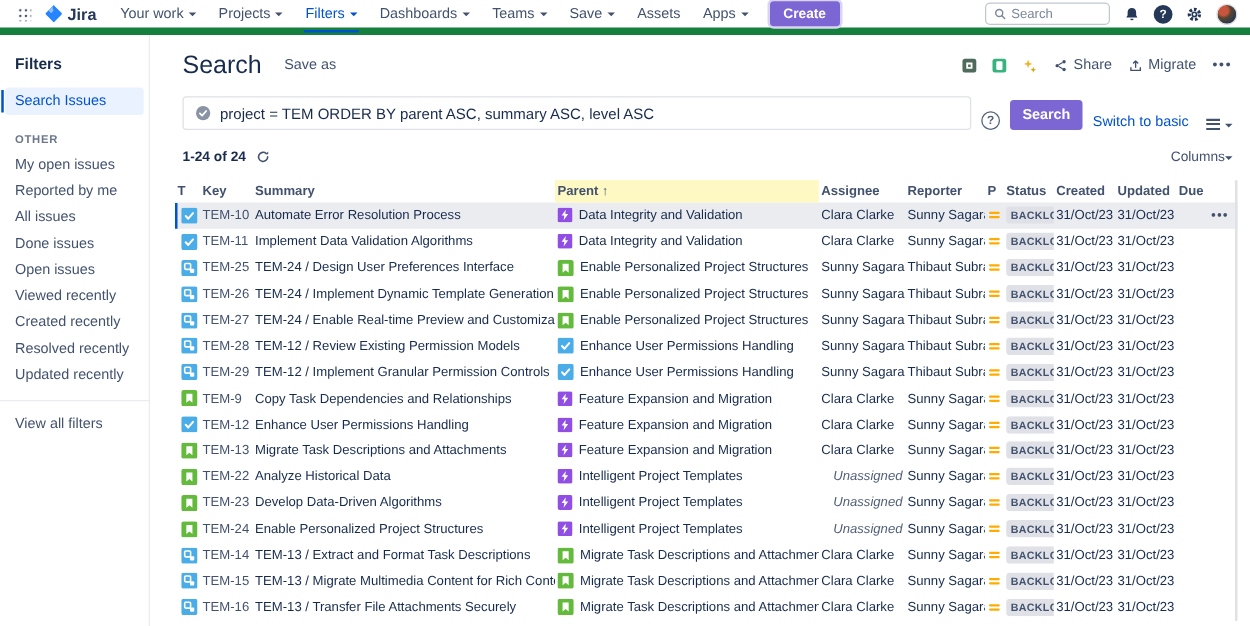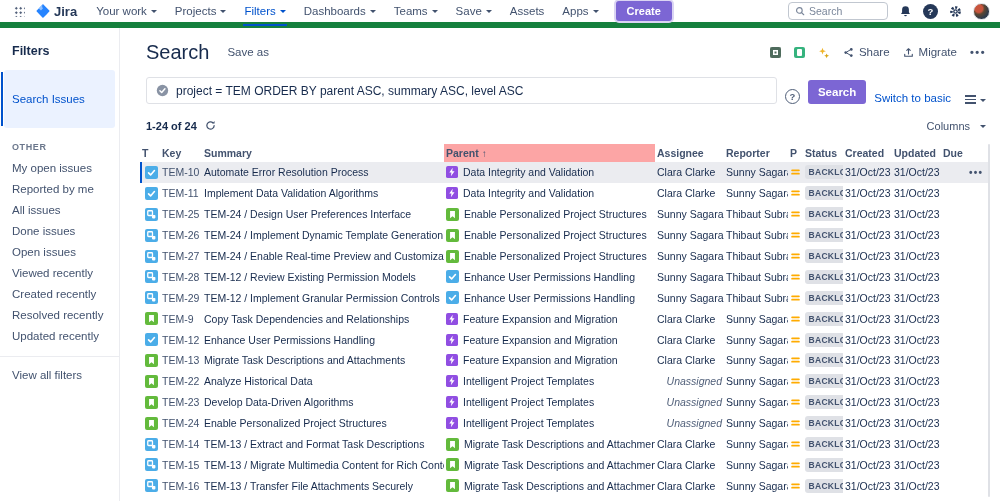--- a/index.html
+++ b/index.html
@@ -35,21 +35,21 @@
   .help-badge { width:15px; height:15px; border-radius:50%; background:#253858; color:#fff;
     font-size:9.5px; font-weight:700; display:grid; place-items:center; }
   .avatar { width:17px; height:17px; border-radius:50%;
     background:radial-gradient(circle at 32% 30%, #C8553D 0 26%, #5A4632 40%, #2E3A4B 70%); border:1px solid #DFE1E6; }
 
   
   .sidebar { position:absolute; top:28px; left:0; bottom:0; width:120px; background:#fff;
     border-right:1px solid #EBECF0; }
   .sidebar-title { font-size:12.5px; font-weight:700; color:#172B4D; padding:16px 12px 12px; }
   .sidebar-selected { position:relative; margin:0 4px; background:#EBF2FF; border-radius:3px;
-    color:#0052CC; font-size:11.5px; font-weight:500; padding:23px 8px; cursor:pointer; }
+    color:#0052CC; font-size:11.5px; font-weight:500; padding:5px 8px; cursor:pointer; }
   .sidebar-selected::before { content:""; position:absolute; left:-3px; top:2px; bottom:2px; width:2px; background:#0052CC; }
   .sidebar-section { font-size:9px; font-weight:700; letter-spacing:.6px; color:#6B778C; padding:14px 12px 6px; }
   .sidebar-item { font-size:11.5px; color:#42526E; padding:3px 12px; line-height:15px; cursor:pointer; white-space:nowrap; }
   .sidebar-divider { height:1px; background:#EBECF0; margin:9px 0 8px; }
 
   
   .main { position:absolute; top:28px; left:120px; right:0; bottom:0; background:#fff; }
   .page-header { display:flex; align-items:center; padding:12px 14px 0 26px; height:36px; }
   .page-title { font-size:20px; font-weight:500; color:#172B4D; }
   .save-as { font-size:11.5px; font-weight:500; color:#42526E; margin-left:18px; cursor:pointer; }
@@ -71,30 +71,30 @@
   .search-btn { background:#7C66D4; color:#fff; border:none; font-size:11.5px; font-weight:700;
     padding:6px 10px; border-radius:3px; cursor:pointer; font-family:"Liberation Sans",sans-serif; }
   .switch-basic { color:#0052CC; font-size:11.5px; white-space:nowrap; cursor:pointer; }
   .list-toggle { display:flex; align-items:center; gap:4px; color:#42526E; cursor:pointer; margin-left:6px; }
   .bars { display:inline-block; width:11px; height:9px;
     background:linear-gradient(#42526E 0 1.6px, transparent 1.6px 3.7px, #42526E 3.7px 5.3px, transparent 5.3px 7.4px, #42526E 7.4px 9px); }
 
   .results-row { display:flex; align-items:center; margin:14px 14px 0 26px; height:15px; }
   .count { font-size:11px; font-weight:700; color:#172B4D; }
   .refresh { margin-left:8px; display:grid; place-items:center; cursor:pointer; }
-  .columns-btn { margin-left:auto; display:flex; align-items:center; gap:10px; font-size:11px;
+  .columns-btn { margin-left:auto; display:flex; align-items:center; gap:0; font-size:11px;
     font-weight:500; color:#42526E; cursor:pointer; }
 
   
   .issue-table { --cols:20px 42px 242px 211px 69px 64px 15px 40px 49px 49px 26px 1fr;
     margin:11px 10px 0 20px; }
   .thead { display:grid; grid-template-columns:var(--cols); height:18px; align-items:center;
     font-size:10.5px; font-weight:700; color:#42526E; }
   .th { padding:0 2px; display:flex; align-items:center; gap:3px; height:18px; cursor:pointer; white-space:nowrap; overflow:hidden; }
-  .th.sorted { background:#fca5a5; }
+  .th.sorted { background:#fef9c3; }
   .sort-arrow { font-size:10px; color:#42526E; }
   .tbody { }
   .trow { display:grid; grid-template-columns:var(--cols); height:20.9px; align-items:center;
     font-size:10.5px; color:#172B4D; cursor:pointer; }
   .trow.selected { background:#EBECF0; box-shadow:inset 2px 0 0 #0052CC; }
   .cell { padding:0 2px; white-space:nowrap; overflow:hidden; }
   .c-type { display:flex; align-items:center; padding-left:5px; }
   .c-type svg, .p-ic svg { display:block; }
   .c-key { color:#42526E; }
   .c-parent { display:flex; align-items:center; gap:5px; }

